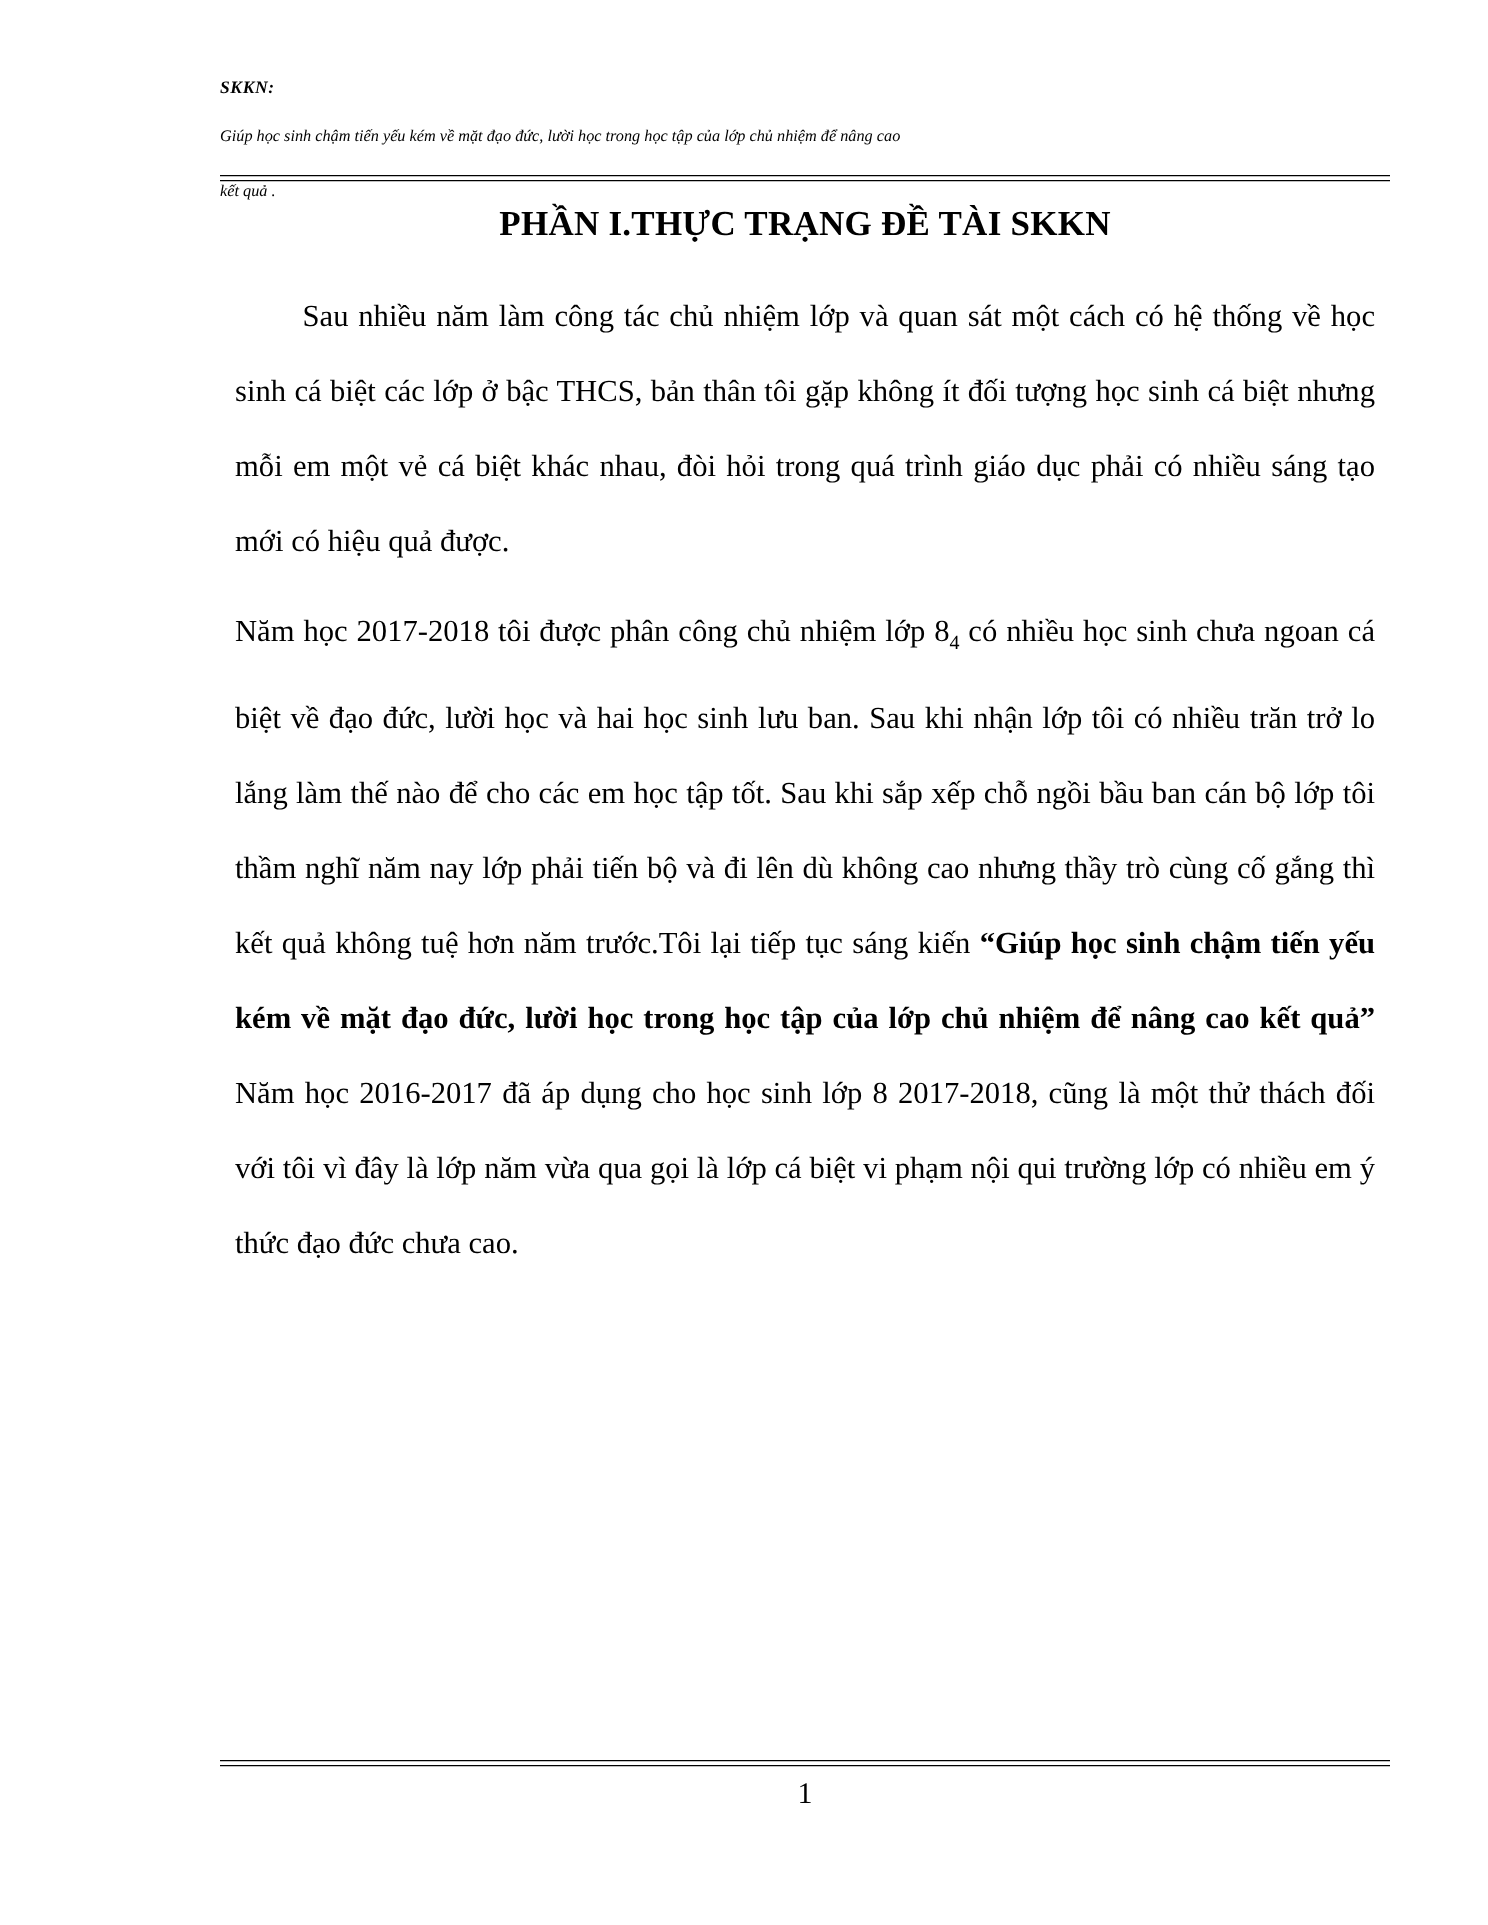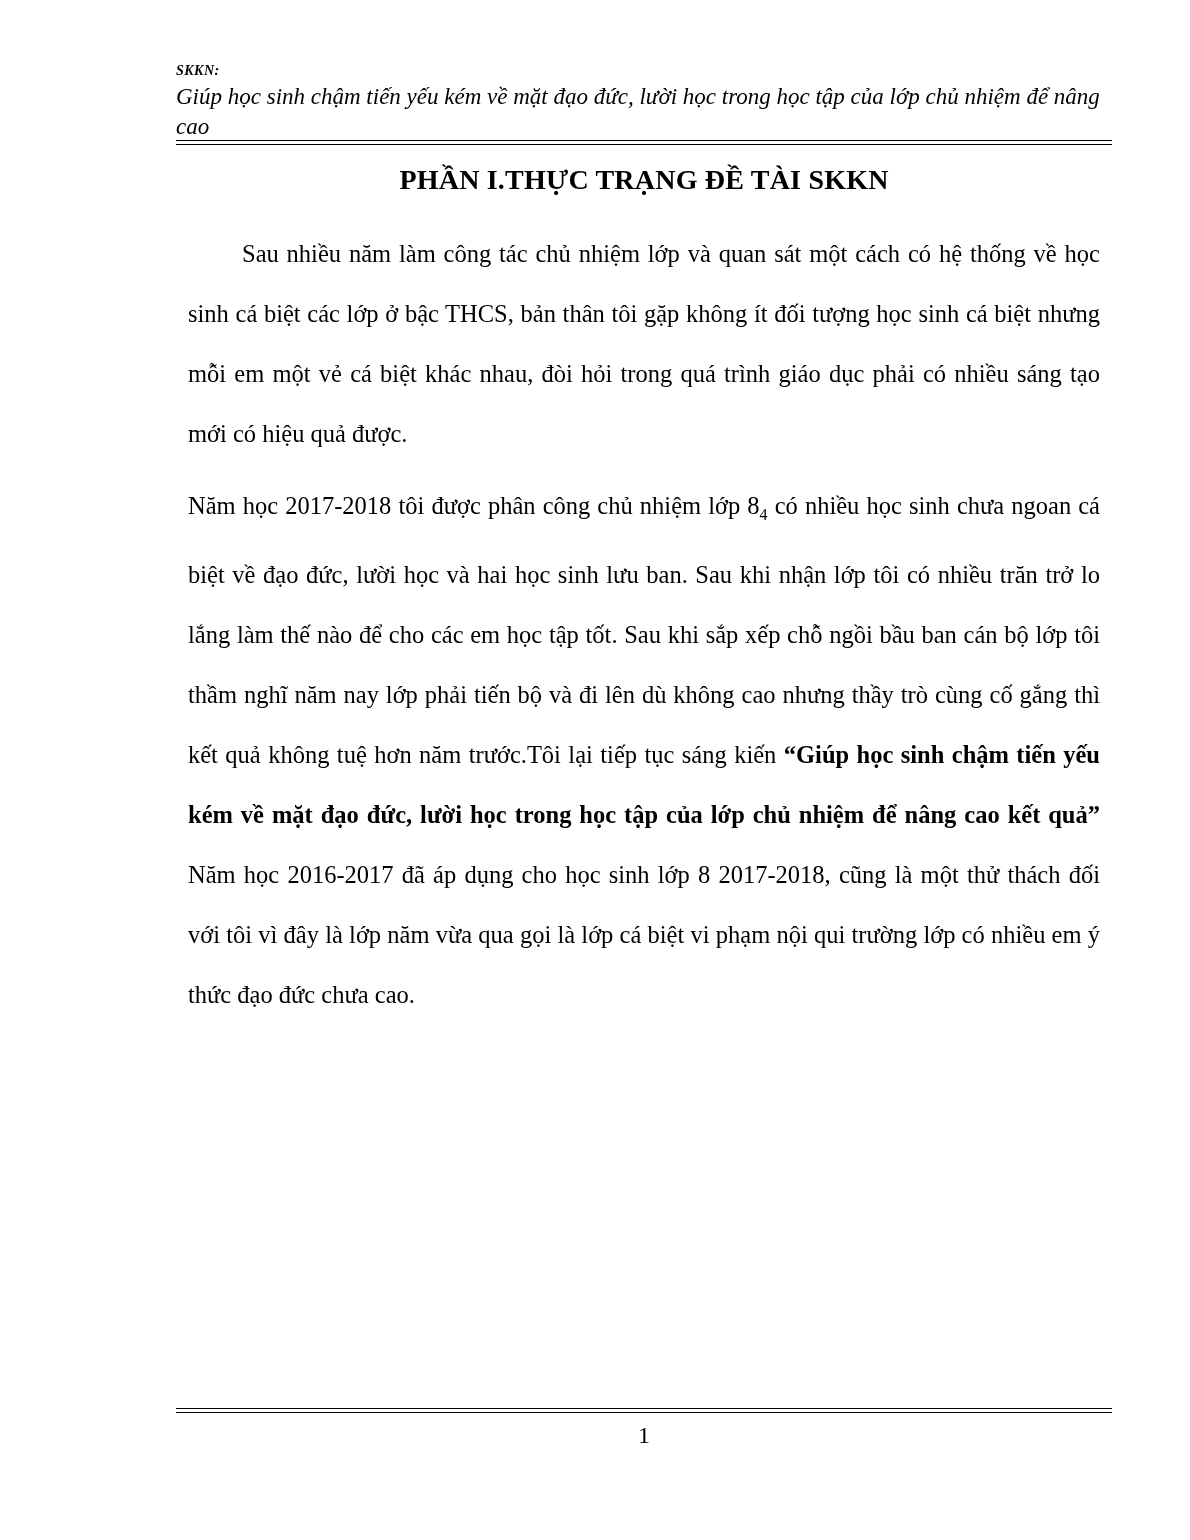--- a/index.html
+++ b/index.html
@@ -35,24 +35,24 @@
   .header-skkn {
     font-style: italic;
     font-weight: bold;
     font-size: 14px;
     letter-spacing: 0.5px;
     line-height: 18px;
     color: #000;
   }
   .header-title {
     font-style: italic;
-    font-size: 23px;
+    font-size: 13px;
     line-height: 30px;
     color: #000;
-    margin-top: 2px;
+    margin-top: 14px;
   }
   .header-rule-top {
     position: absolute;
     left: 176px;
     top: 140px;
     width: 936px;
     height: 0;
     border-top: 1.6px solid #000;
   }
   .header-rule-bottom {
@@ -132,20 +132,21 @@
   }
 </style>
 </head>
 <body>
 
 <div class="page">
 
   <div class="header">
     <div class="header-skkn">SKKN:</div>
     <div class="header-title">Giúp  học sinh chậm tiến yếu kém về mặt đạo đức, lười học trong học tập của lớp chủ nhiệm  để nâng cao</div>
+    <div class="header-title">kết quả .</div>
   </div>
   <div class="header-rule-top"></div>
   <div class="header-rule-bottom"></div>
 
   <div class="content">
 
     <h1 class="doc-title">PHẦN I.THỰC TRẠNG ĐỀ TÀI SKKN</h1>
 
     <p class="para indent gap-top">Sau nhiều năm làm công tác chủ nhiệm lớp và quan sát một cách có hệ thống về học sinh cá biệt các lớp ở bậc THCS, bản thân tôi gặp không ít đối tượng học sinh cá biệt nhưng mỗi em một vẻ cá biệt khác nhau, đòi hỏi trong quá trình giáo dục phải có nhiều sáng tạo mới có hiệu quả được.</p>
 

